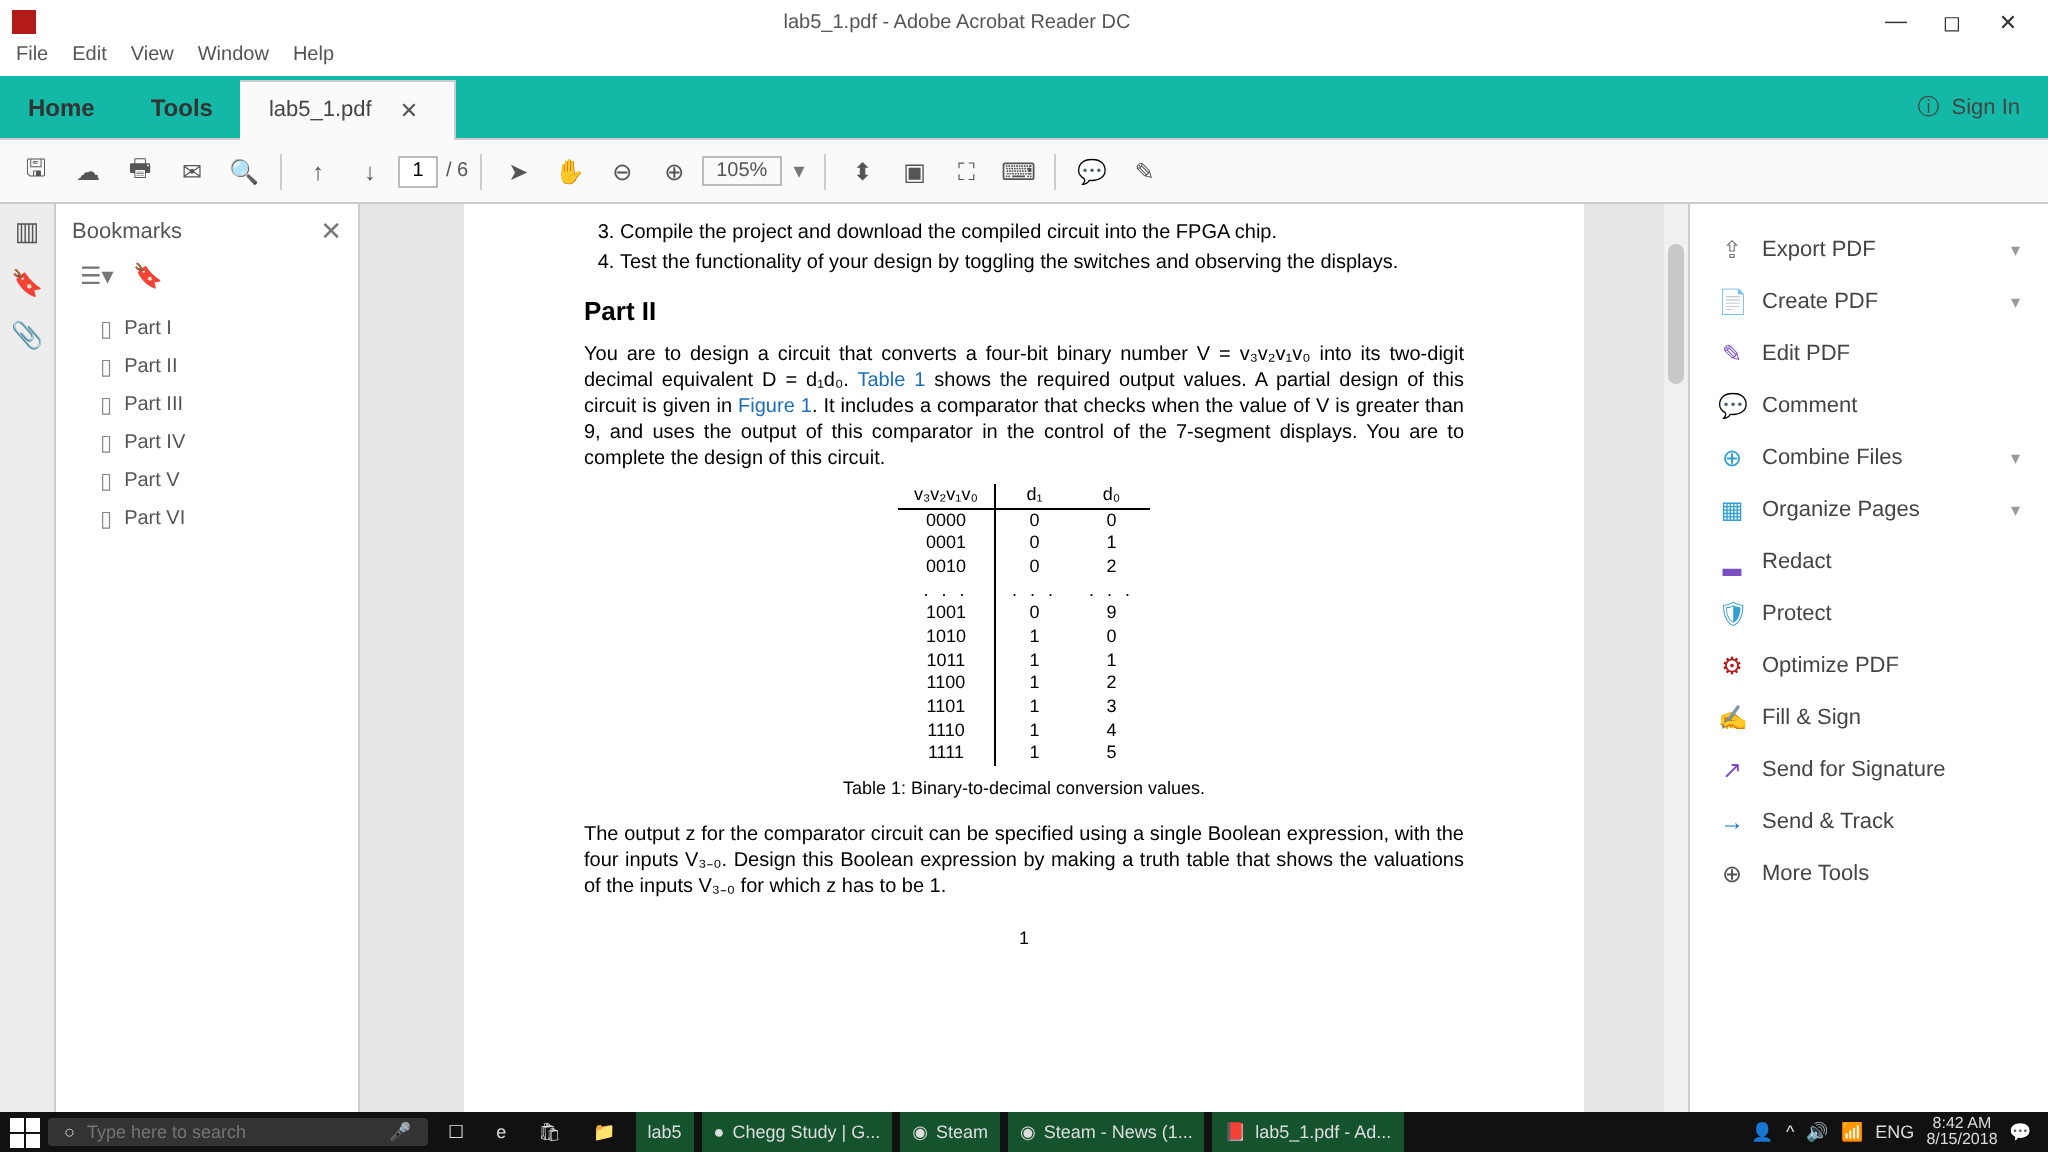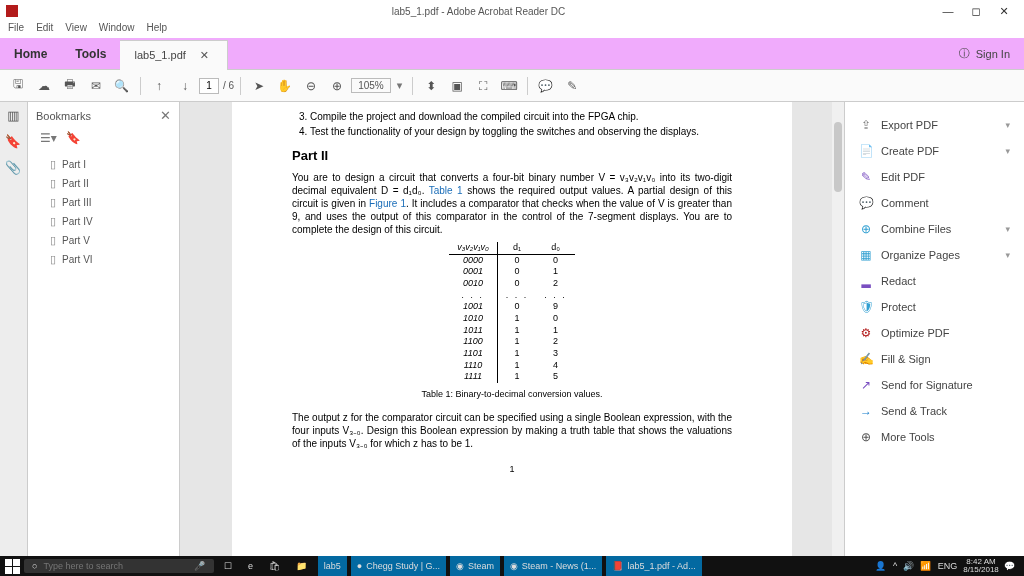--- a/index.html
+++ b/index.html
@@ -2,21 +2,21 @@
 <html><head>
 <meta charset="utf-8">
 <style>
 * { margin: 0; padding: 0; box-sizing: border-box; font-family: "Segoe UI", Arial, sans-serif; }
 body { width: 1024px; height: 576px; overflow: hidden; background: #fff; font-size: 11px; color: #333; }
 .titlebar { height: 22px; background: #fff; display: flex; align-items: center; padding: 0 6px; border-bottom: 0; }
 .titlebar .icon { width: 12px; height: 12px; background: #b31b1b; margin-right: 5px; }
 .titlebar .title { font-size: 10px; color: #555; flex: 1; text-align: center; }
 .titlebar .winbtn { width: 28px; text-align: center; font-size: 11px; color: #333; cursor: default; }
 .menubar { height: 16px; display: flex; gap: 12px; padding: 0 8px; font-size: 10px; color: #555; }
-.tabbar { height: 32px; background: #f0abfc; display: flex; align-items: center; border-bottom: 1px solid #ccc; }
+.tabbar { height: 32px; background: #14b8a6; display: flex; align-items: center; border-bottom: 1px solid #ccc; }
 .tabbar .home, .tabbar .tools { font-size: 12px; padding: 0 14px; height: 100%; display: flex; align-items: center; color: #333; font-weight: 600; }
 .tabbar .doc-tab { background: #fafafa; border-right: 1px solid #ccc; border-top: 1px solid #ccc; height: 30px; margin-top: 2px; display: flex; align-items: center; padding: 0 18px 0 14px; font-size: 11px; color: #444; position: relative; }
 .tabbar .doc-tab .close { margin-left: 14px; color: #555; font-size: 11px; }
 .tabbar .signin { margin-left: auto; padding: 0 14px; font-size: 11px; color: #444; display: flex; align-items: center; gap: 6px; }
 .toolbar { height: 32px; border-bottom: 1px solid #ccc; display: flex; align-items: center; padding: 0 6px; gap: 2px; background: #fafafa; }
 .tbtn { width: 24px; height: 24px; display: flex; align-items: center; justify-content: center; font-size: 12px; color: #555; }
 .sep { width: 1px; height: 18px; background: #ccc; margin: 0 4px; }
 .page-ind { font-size: 10px; color: #555; display: flex; align-items: center; gap: 4px; }
 .page-ind input { width: 20px; height: 16px; font-size: 10px; text-align: center; border: 1px solid #bbb; }
 .zoom { font-size: 10px; color: #555; border: 1px solid #bbb; padding: 1px 6px; }
@@ -35,37 +35,37 @@
 .doc-area .scroll .thumb { width: 8px; height: 70px; background: #c8c8c8; margin: 20px auto 0; border-radius: 4px; }
 .page { background: #fff; margin: 0 auto; width: 560px; min-height: 100%; padding: 8px 60px 20px; font-family: "Times New Roman", serif; font-size: 10px; line-height: 1.3; color: #000; }
 .page ol { margin-left: 18px; margin-bottom: 10px; }
 .page ol li { margin-bottom: 2px; }
 .page h3 { font-size: 13px; font-weight: bold; margin: 8px 0 6px; }
 .page p { text-align: justify; margin-bottom: 6px; }
 .page .link { color: #1a6db8; }
 .page table { margin: 6px auto; border-collapse: collapse; font-size: 9px; }
 .page table td, .page table th { padding: 0 8px; text-align: center; font-weight: normal; }
 .page table thead th { border-bottom: 0.5px solid #000; }
-.page table .vline { border-right: 0.5px solid #000; font-style: italic; }
+.page table .vline { border-right: 0.5px solid #000; }
 .page .caption { text-align: center; font-size: 9px; margin: 4px 0 10px; }
 .page .dots { letter-spacing: 2px; }
 .page .pagenum { text-align: center; margin-top: 14px; font-size: 9px; }
 .right-panel { width: 180px; border-left: 1px solid #ccc; background: #fff; padding: 10px 0; }
 .right-panel .item { display: flex; align-items: center; gap: 8px; padding: 6px 14px; font-size: 11px; color: #444; }
 .right-panel .item .chev { margin-left: auto; color: #999; font-size: 9px; }
 .right-panel .ico { width: 14px; text-align: center; font-size: 12px; }
 .right-panel .trial { text-align: center; font-size: 9px; color: #666; margin-top: 12px; line-height: 1.4; }
 .right-panel .trial a { color: #0a7aff; text-decoration: none; }
 .taskbar { height: 20px; background: #111; display: flex; align-items: center; padding: 0 4px; gap: 4px; color: #ddd; font-size: 9px; }
 .taskbar .start { width: 16px; height: 16px; display: flex; flex-wrap: wrap; }
 .taskbar .start div { width: 7px; height: 7px; background: #fff; margin: 0.5px; }
 .taskbar .search { background: #333; border-radius: 2px; padding: 2px 8px; display: flex; align-items: center; gap: 6px; width: 190px; }
 .taskbar .search input { background: transparent; border: none; color: #aaa; font-size: 9px; width: 100%; outline: none; }
 .taskbar .task { padding: 0 6px; display: flex; align-items: center; gap: 4px; height: 20px; }
-.taskbar .task.active { background: #0369a1; }
+.taskbar .task.active { background: #14532d; }
 .taskbar .tray { margin-left: auto; display: flex; align-items: center; gap: 6px; padding-right: 4px; }
 .taskbar .clock { text-align: center; line-height: 1; font-size: 8px; }
 </style>
 </head>
 <body>
 
 <div class="titlebar">
   <div class="icon"></div>
   <div class="title">lab5_1.pdf - Adobe Acrobat Reader DC</div>
   <div class="winbtn">—</div>

